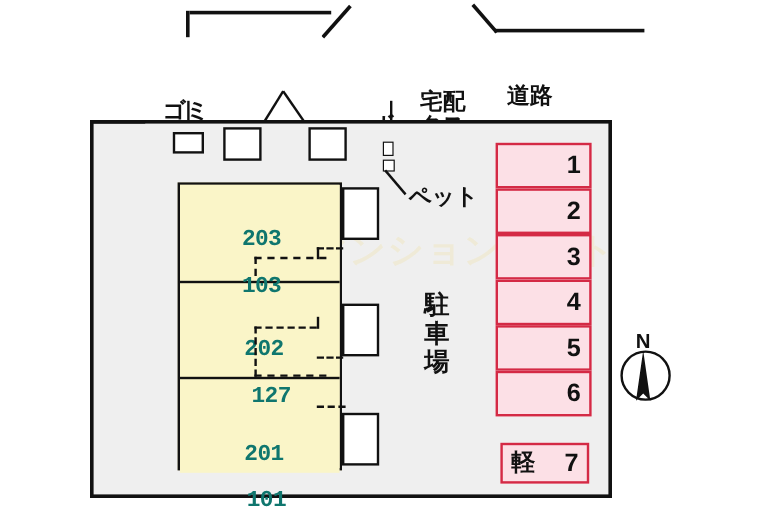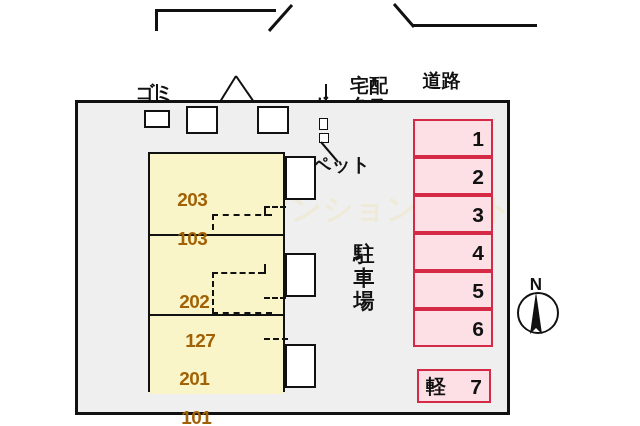--- a/index.html
+++ b/index.html
@@ -48,21 +48,21 @@
     background:#FAF5C8;
   }
   .unit{
     position:absolute;left:0;width:100%;box-sizing:border-box;
     background:#FAF5C8;
   }
   .unit + .unit{border-top:2.5px solid #111;}
   .unitLabel{
     position:absolute;left:10px;
     font-size:19px;font-weight:700;line-height:1.04;
-    letter-spacing:-0.5px;color:#a16207;white-space:pre;
+    letter-spacing:-0.5px;color:#0f766e;white-space:pre;font-family:Liberation Mono, monospace;
   }
   .porch{
     position:absolute;box-sizing:border-box;
     border:2px solid #111;background:#ffffff;
   }
   .dash{
     position:absolute;box-sizing:border-box;
     border-top:2px dashed #111;
   }
   .dashv{
@@ -90,21 +90,21 @@
     font-size:21px;font-weight:700;line-height:1.12;
     text-align:center;color:#111;
   }
   #parking-vertical-label span{display:block;}
 
   
   #pet-wash-label{
     left:312px;top:154px;width:115px;
     font-size:19px;font-weight:700;line-height:1.08;color:#111;
   }
-  #pet-wash-label span{display:block;}
+  #pet-wash-label span{display:block;text-align:center;}
 
   
   #compass{left:513px;top:276px;width:46px;height:72px;}
   #compass .nchar{
     position:absolute;left:0;top:0;width:46px;text-align:center;
     font-size:17px;font-weight:700;line-height:1;color:#111;
   }
   #compass .ring{
     position:absolute;left:4px;top:16px;width:38px;height:38px;
     border:2px solid #111;border-radius:50%;background:transparent;
@@ -180,21 +180,21 @@
   <div class="abs" id="building" style="background: rgb(250, 245, 200); border-color: rgb(17, 17, 17);">
     <div class="unit" style="top: 0px; height: 80px; background: rgb(250, 245, 200);"></div>
     <div class="unit" style="top: 80px; height: 80px; background: rgb(250, 245, 200);"></div>
     <div class="unit" style="top: 160px; height: 80px; background: rgb(250, 245, 200);"></div>
   </div>
 
   <div class="unitLabel" style="left:158px;top:170px;">
     <span>203</span><br>
     <span>103</span>
   </div>
-  <div class="unitLabel" style="left:160px;top:272px;">
+  <div class="unitLabel" style="left:160px;top:262px;">
     <span>202</span><br>
     <span style="display:inline-block;margin-left:6px;">127</span>
   </div>
   <div class="unitLabel" style="left:160px;top:349px;">
     <span>201</span><br>
     <span style="display:inline-block;margin-left:2px;">101</span>
   </div>
 
   <div class="porch" style="left:285px;top:156px;width:31px;height:44px;"></div>
   <div class="porch" style="left:285px;top:253px;width:31px;height:44px;"></div>

